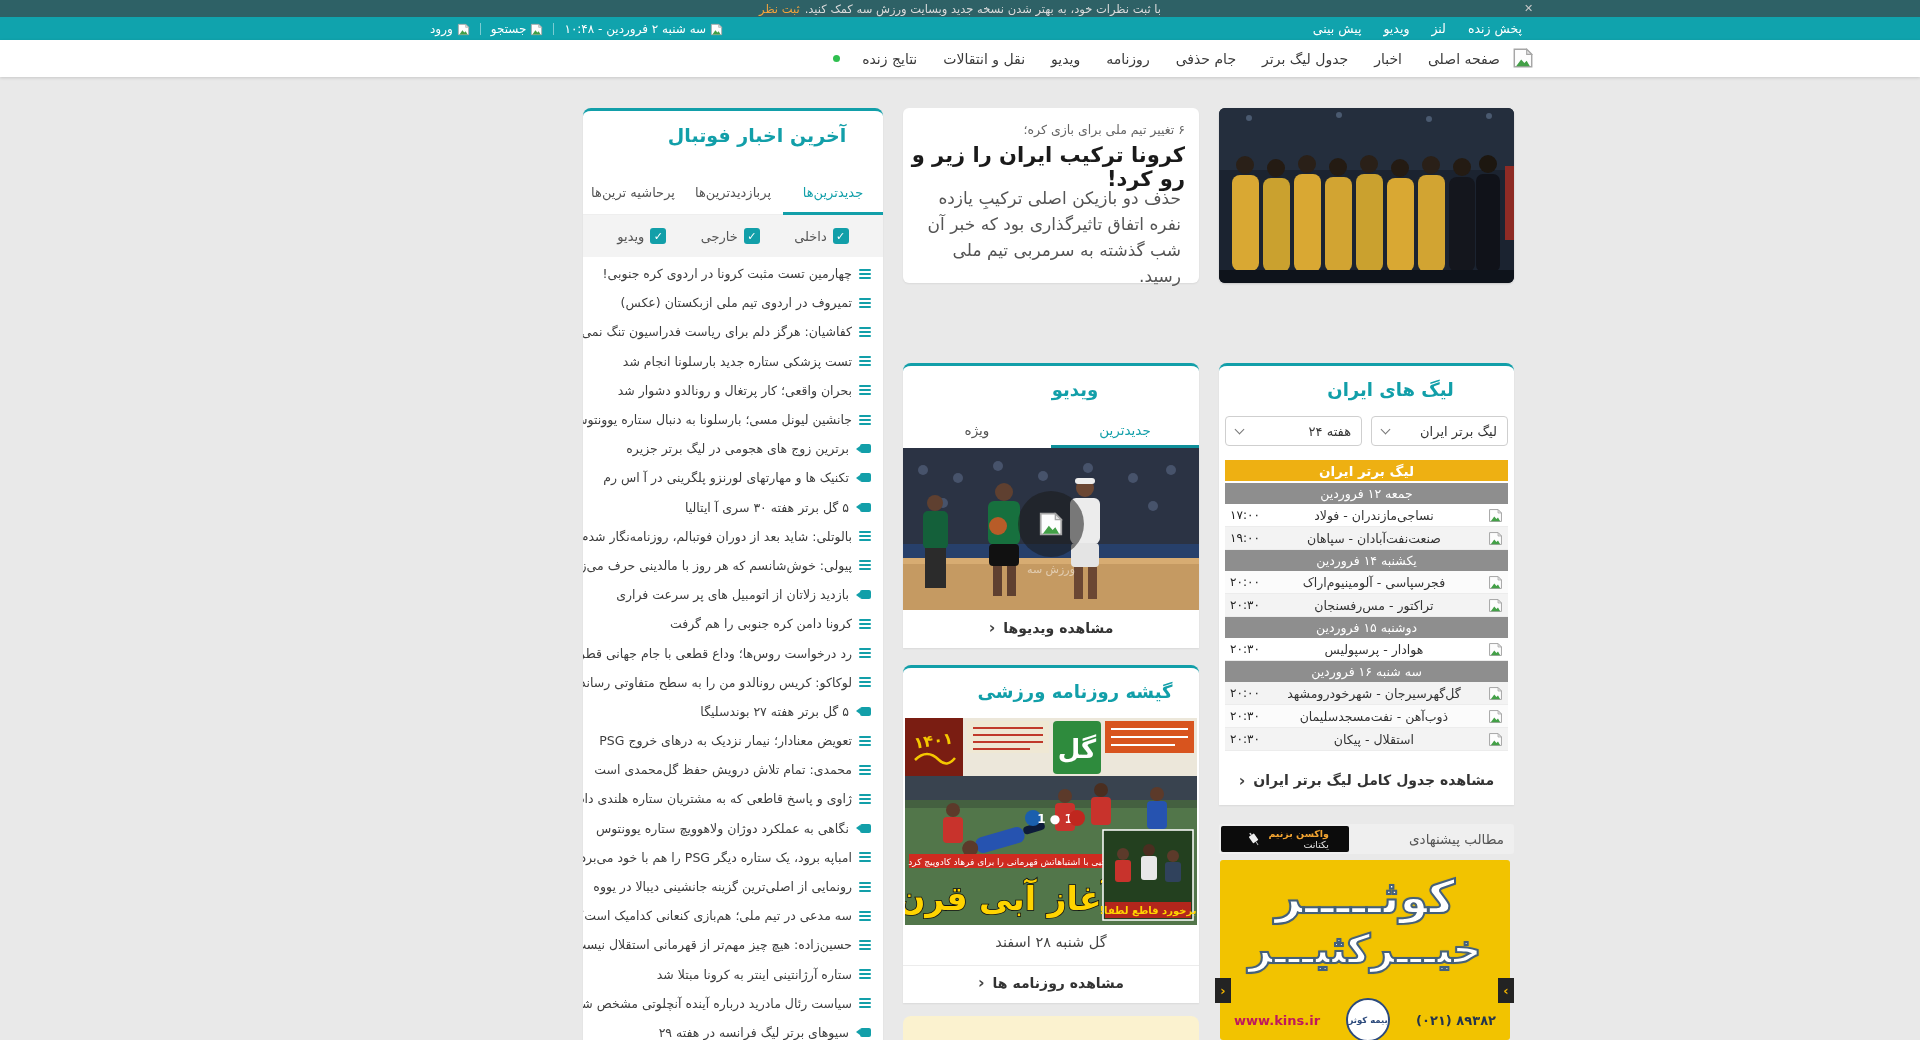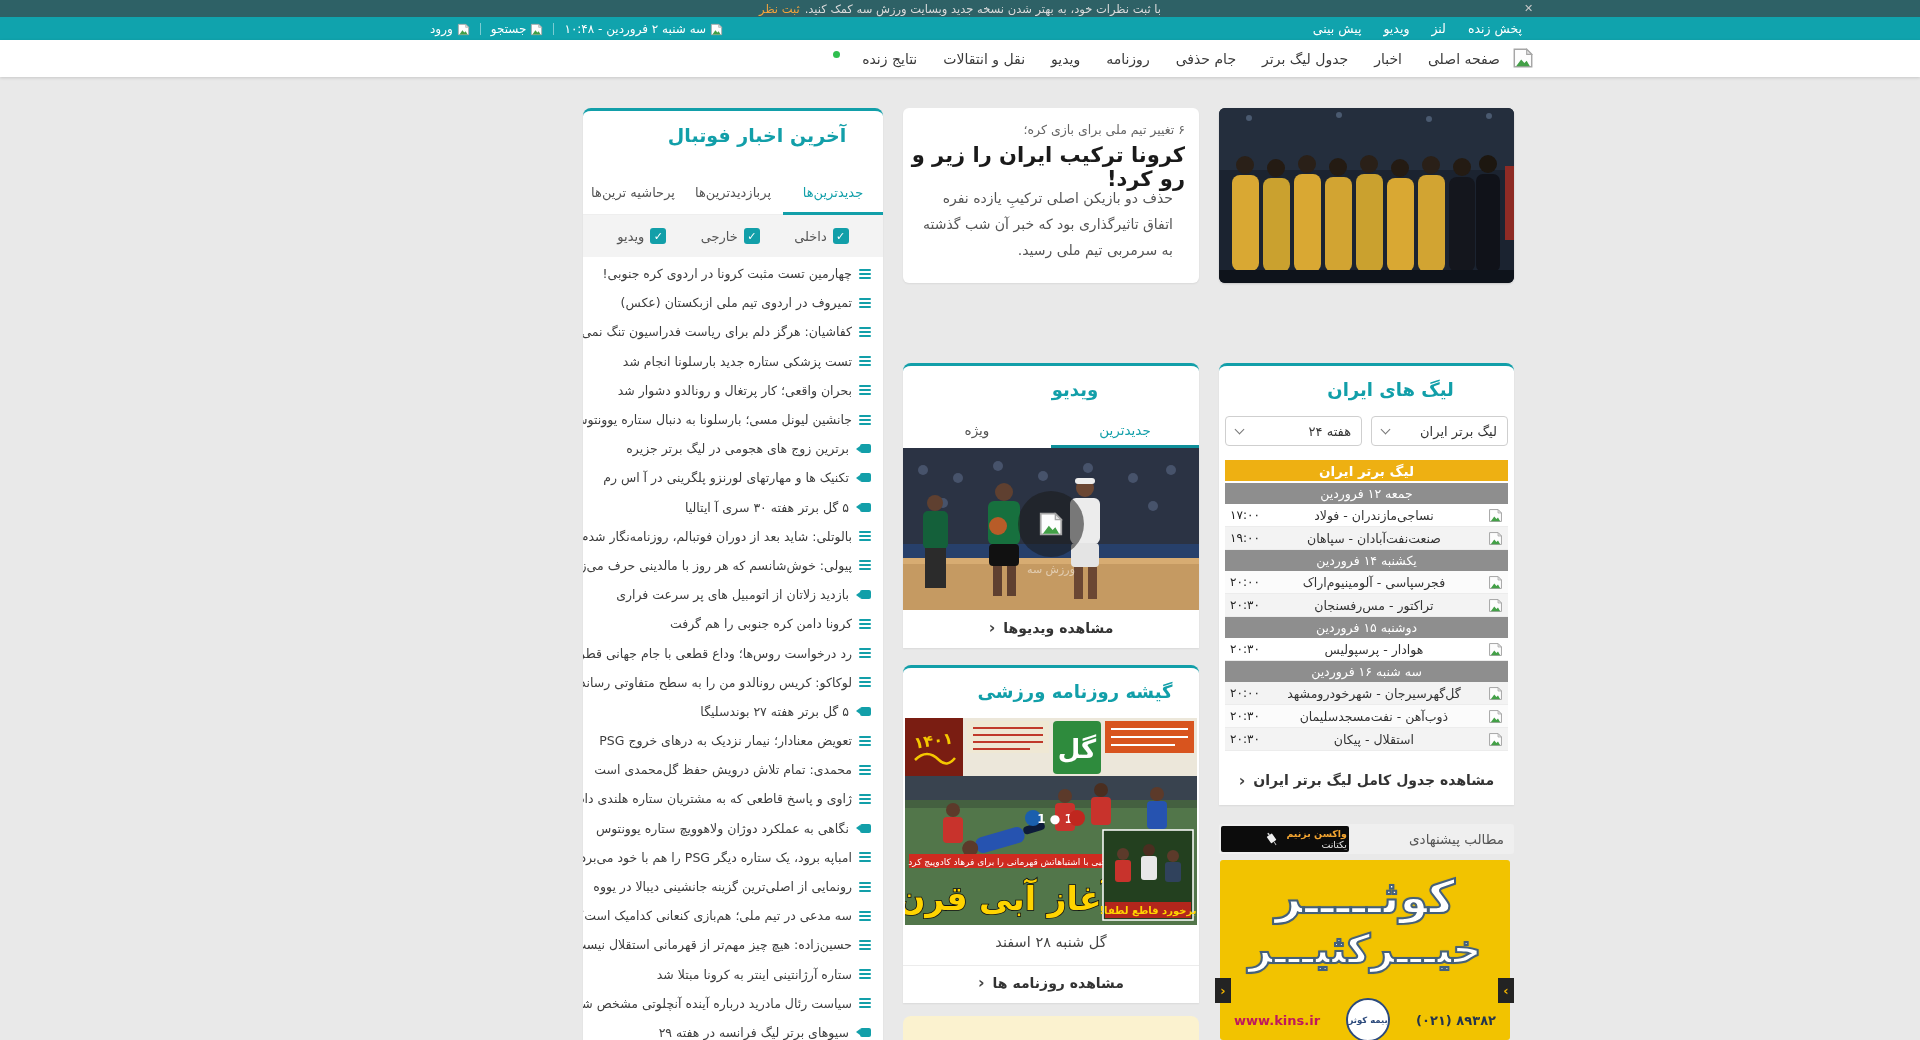--- a/index.html
+++ b/index.html
@@ -22,21 +22,21 @@
   .tb-tools { position:absolute; left:430px; top:0; height:23px; display:flex; align-items:center;
               gap:10px; direction:rtl; font-size:12px; }
   .tool { display:flex; align-items:flex-end; gap:4px; direction:rtl; white-space:nowrap; }
   .tsep { width:1px; height:12px; background:rgba(255,255,255,.45); }
 
   
   .mainnav { position:absolute; top:40px; left:0; width:1920px; height:37px; background:#fff;
              box-shadow:0 1px 3px rgba(0,0,0,.15); }
   .nav-list { position:absolute; right:420px; top:0; height:37px; display:flex; align-items:center;
               gap:26px; direction:rtl; font-size:14px; color:#3a3a3a; }
-  .nav-item { display:flex; gap:22px; cursor:pointer; white-space:nowrap; direction:rtl; }
+  .nav-item { display:flex; align-items:center; gap:22px; cursor:pointer; white-space:nowrap; direction:rtl; }
   .live-dot { width:7px; height:7px; border-radius:50%; background:#2fbf4f; display:inline-block; }
   .logo-slot { position:absolute; right:386px; top:7px; }
 
   
   .panel { position:absolute; background:#fff; border-radius:8px 8px 0 0; box-shadow:0 1px 2px rgba(0,0,0,.07); }
   .tealtop { border-top:3px solid #129fa9;padding-left:48px; }
   .p-title { text-align:center; color:#129fa9; font-size:19px; font-weight:bold; padding-top:13px; }
 
   
   .news-panel { left:583px; top:108px; width:300px; height:932px; }
@@ -57,21 +57,21 @@
   .ic-lines { width:12px; display:flex; flex-direction:column; gap:2px; flex:none; }
   .ic-lines i { height:2px; background:#129fa9; border-radius:1px; }
   .ic-vid { width:11px; height:9px; background:#129fa9; border-radius:2px; position:relative; flex:none; margin-left:4px; }
   .ic-vid::after { content:""; position:absolute; left:-4px; top:1.5px; border-top:3px solid transparent;
                    border-bottom:3px solid transparent; border-right:4px solid #129fa9; }
 
   
   .feat { left:903px; top:108px; width:296px; height:175px; border-radius:6px; }
   .kicker { position:absolute; top:14px; right:14px; font-size:12.5px; color:#666; }
   .ftitle { position:absolute; top:35px; right:14px; font-size:21px; font-weight:bold; color:#1a1a1a; cursor:pointer; }
-  .fdesc { position:absolute; top:77px; right:26px; left:12px; font-size:14px; color:#555;
+  .fdesc { position:absolute; top:77px; right:18px; left:12px; font-size:17px; color:#555;
            line-height:26px; }
   .photo { position:absolute; left:1219px; top:108px; width:295px; height:175px; border-radius:6px;
            overflow:hidden; cursor:pointer; box-shadow:0 1px 2px rgba(0,0,0,.15); }
 
   
   .video-panel { left:903px; top:363px; width:296px; height:285px; }
   .vtabs { position:absolute; top:46px; left:0; right:0; height:36px; display:flex; direction:rtl; font-size:13.5px; }
   .vtab { flex:1; display:flex; align-items:center; justify-content:center; color:#555; cursor:pointer; }
   .vtab.active { color:#129fa9; }
   .vtab-underline { position:absolute; bottom:0; right:0; width:148px; height:3px; background:#0e8f9a; }
@@ -107,21 +107,21 @@
   .lrow:nth-child(odd) { background:#fbfbfb; }
   .lrow.alt { background:#f3f3f3; }
   .lnames { flex:1; text-align:center; white-space:nowrap; overflow:hidden; }
   .ltime { font-size:12px; color:#222; }
 
   
   .sug { position:absolute; left:1219px; top:824px; width:295px; height:30px; background:#efefef; border-radius:3px; }
   .sug-title { position:absolute; right:10px; top:0; height:30px; display:flex; align-items:center;
                font-size:13.5px; color:#555; }
   .sug-banner { position:absolute; left:2px; top:2px; width:128px; height:26px; background:#0c0c0c; border-radius:2px;
-                display:flex; align-items:center; direction:rtl; padding:0 2px; gap:6px; cursor:pointer; }
+                display:flex; align-items:center; direction:rtl; padding:0 20px; gap:6px; cursor:pointer; }
   .sb-lines { display:flex; flex-direction:column; line-height:11px; }
   .sb-l1 { color:#f2a431; font-size:9.5px; font-weight:bold; }
   .sb-l2 { color:#e8e8e8; font-size:9.5px; }
   .ad { position:absolute; left:1220px; top:860px; width:290px; height:180px; background:#f2c300;
         border-radius:3px; overflow:hidden; cursor:pointer; }
   .ad-word { position:absolute; width:100%; text-align:center; color:#fff; font-weight:bold;
              -webkit-text-stroke:2px #44607b; text-shadow:0 0 2px #44607b; }
   .ad-w1 { top:10px; font-size:46px; }
   .ad-w2 { top:66px; font-size:40px; }
   .ad-bottom { position:absolute; top:138px; left:0; right:0; display:flex; align-items:center;

